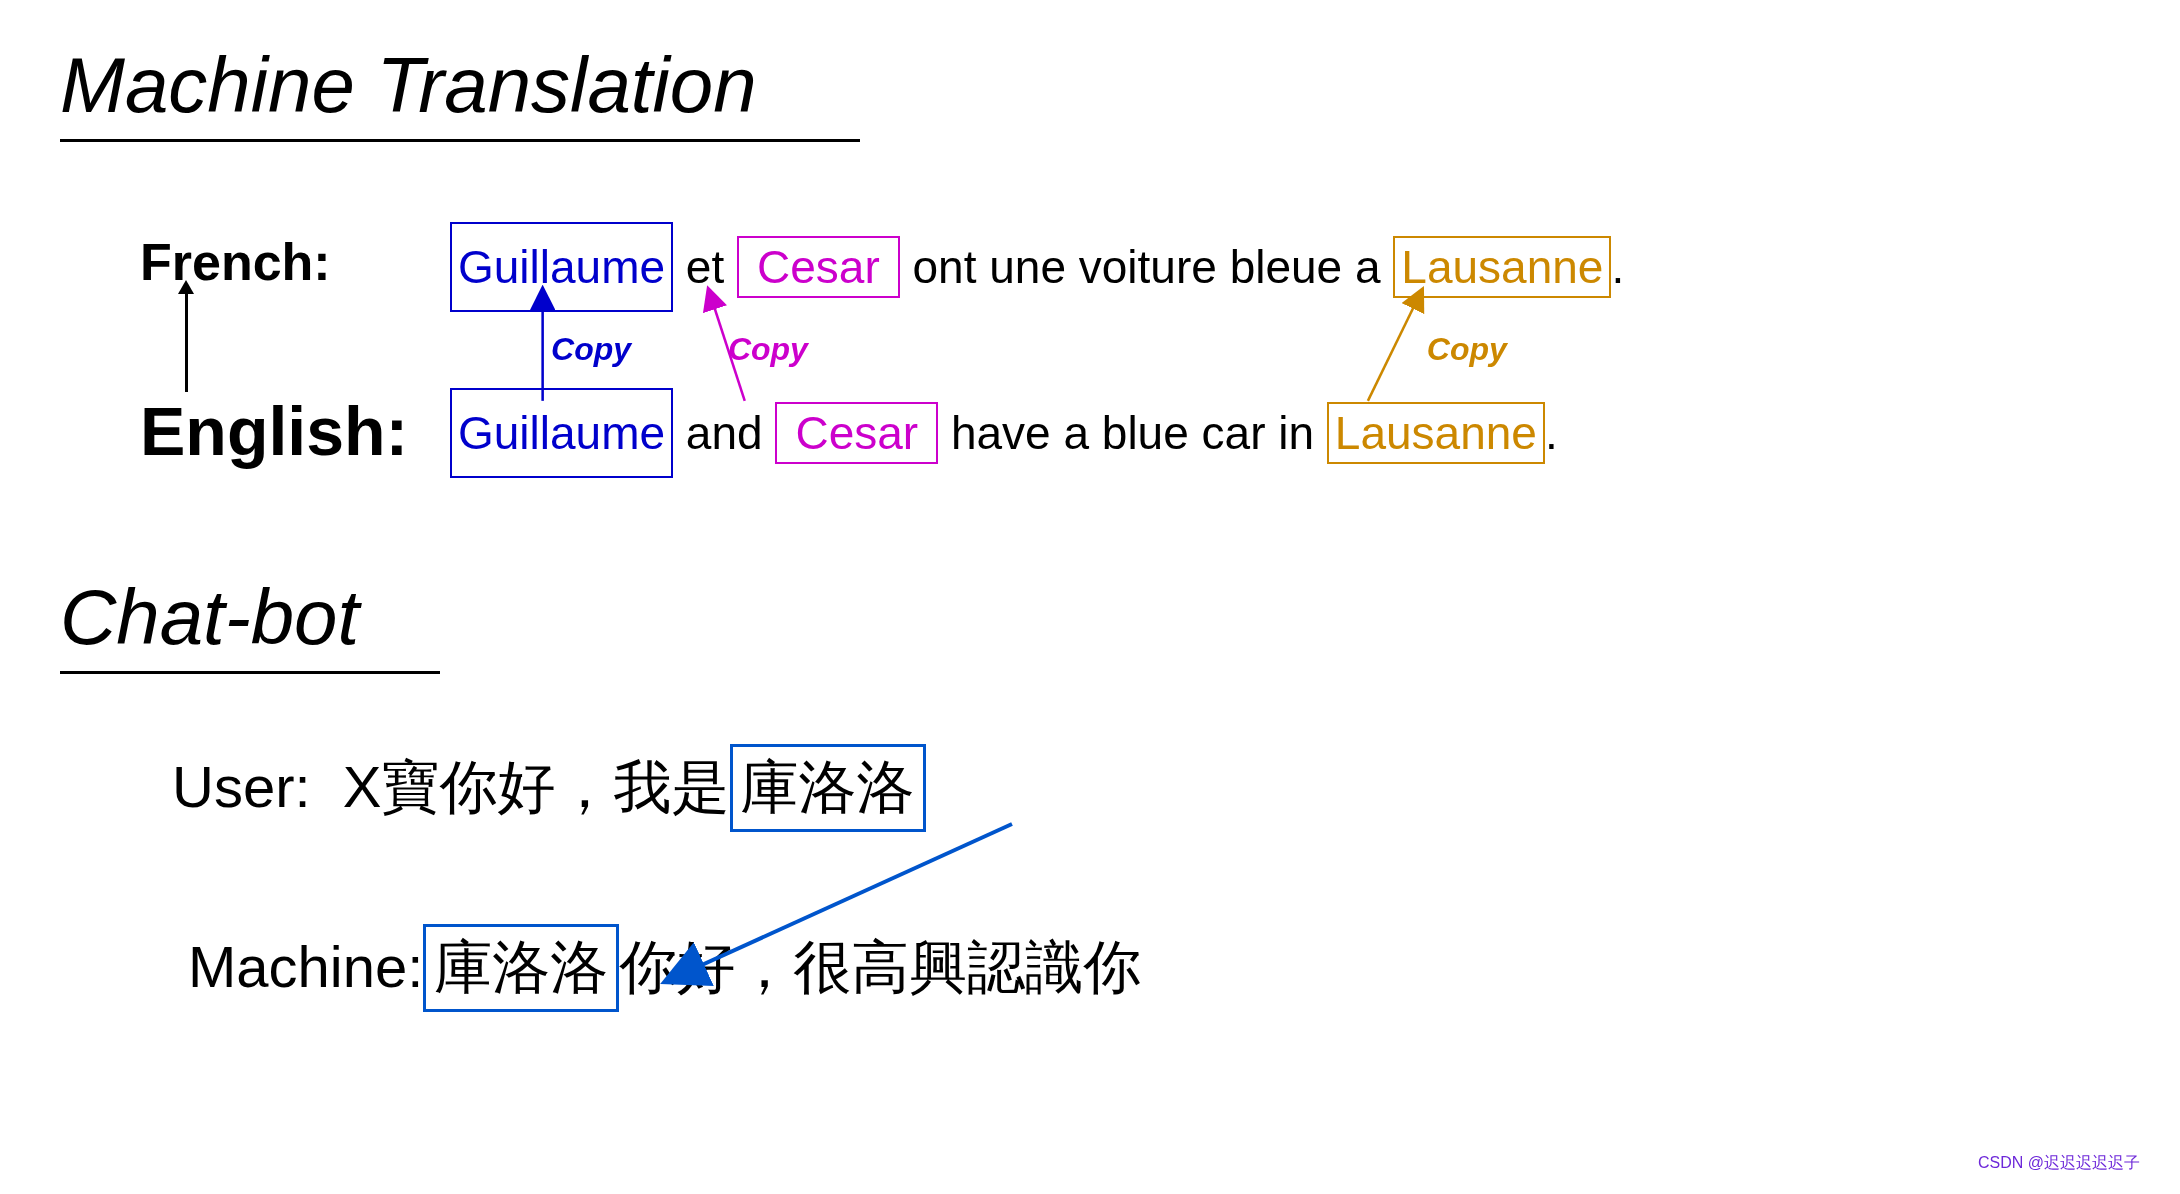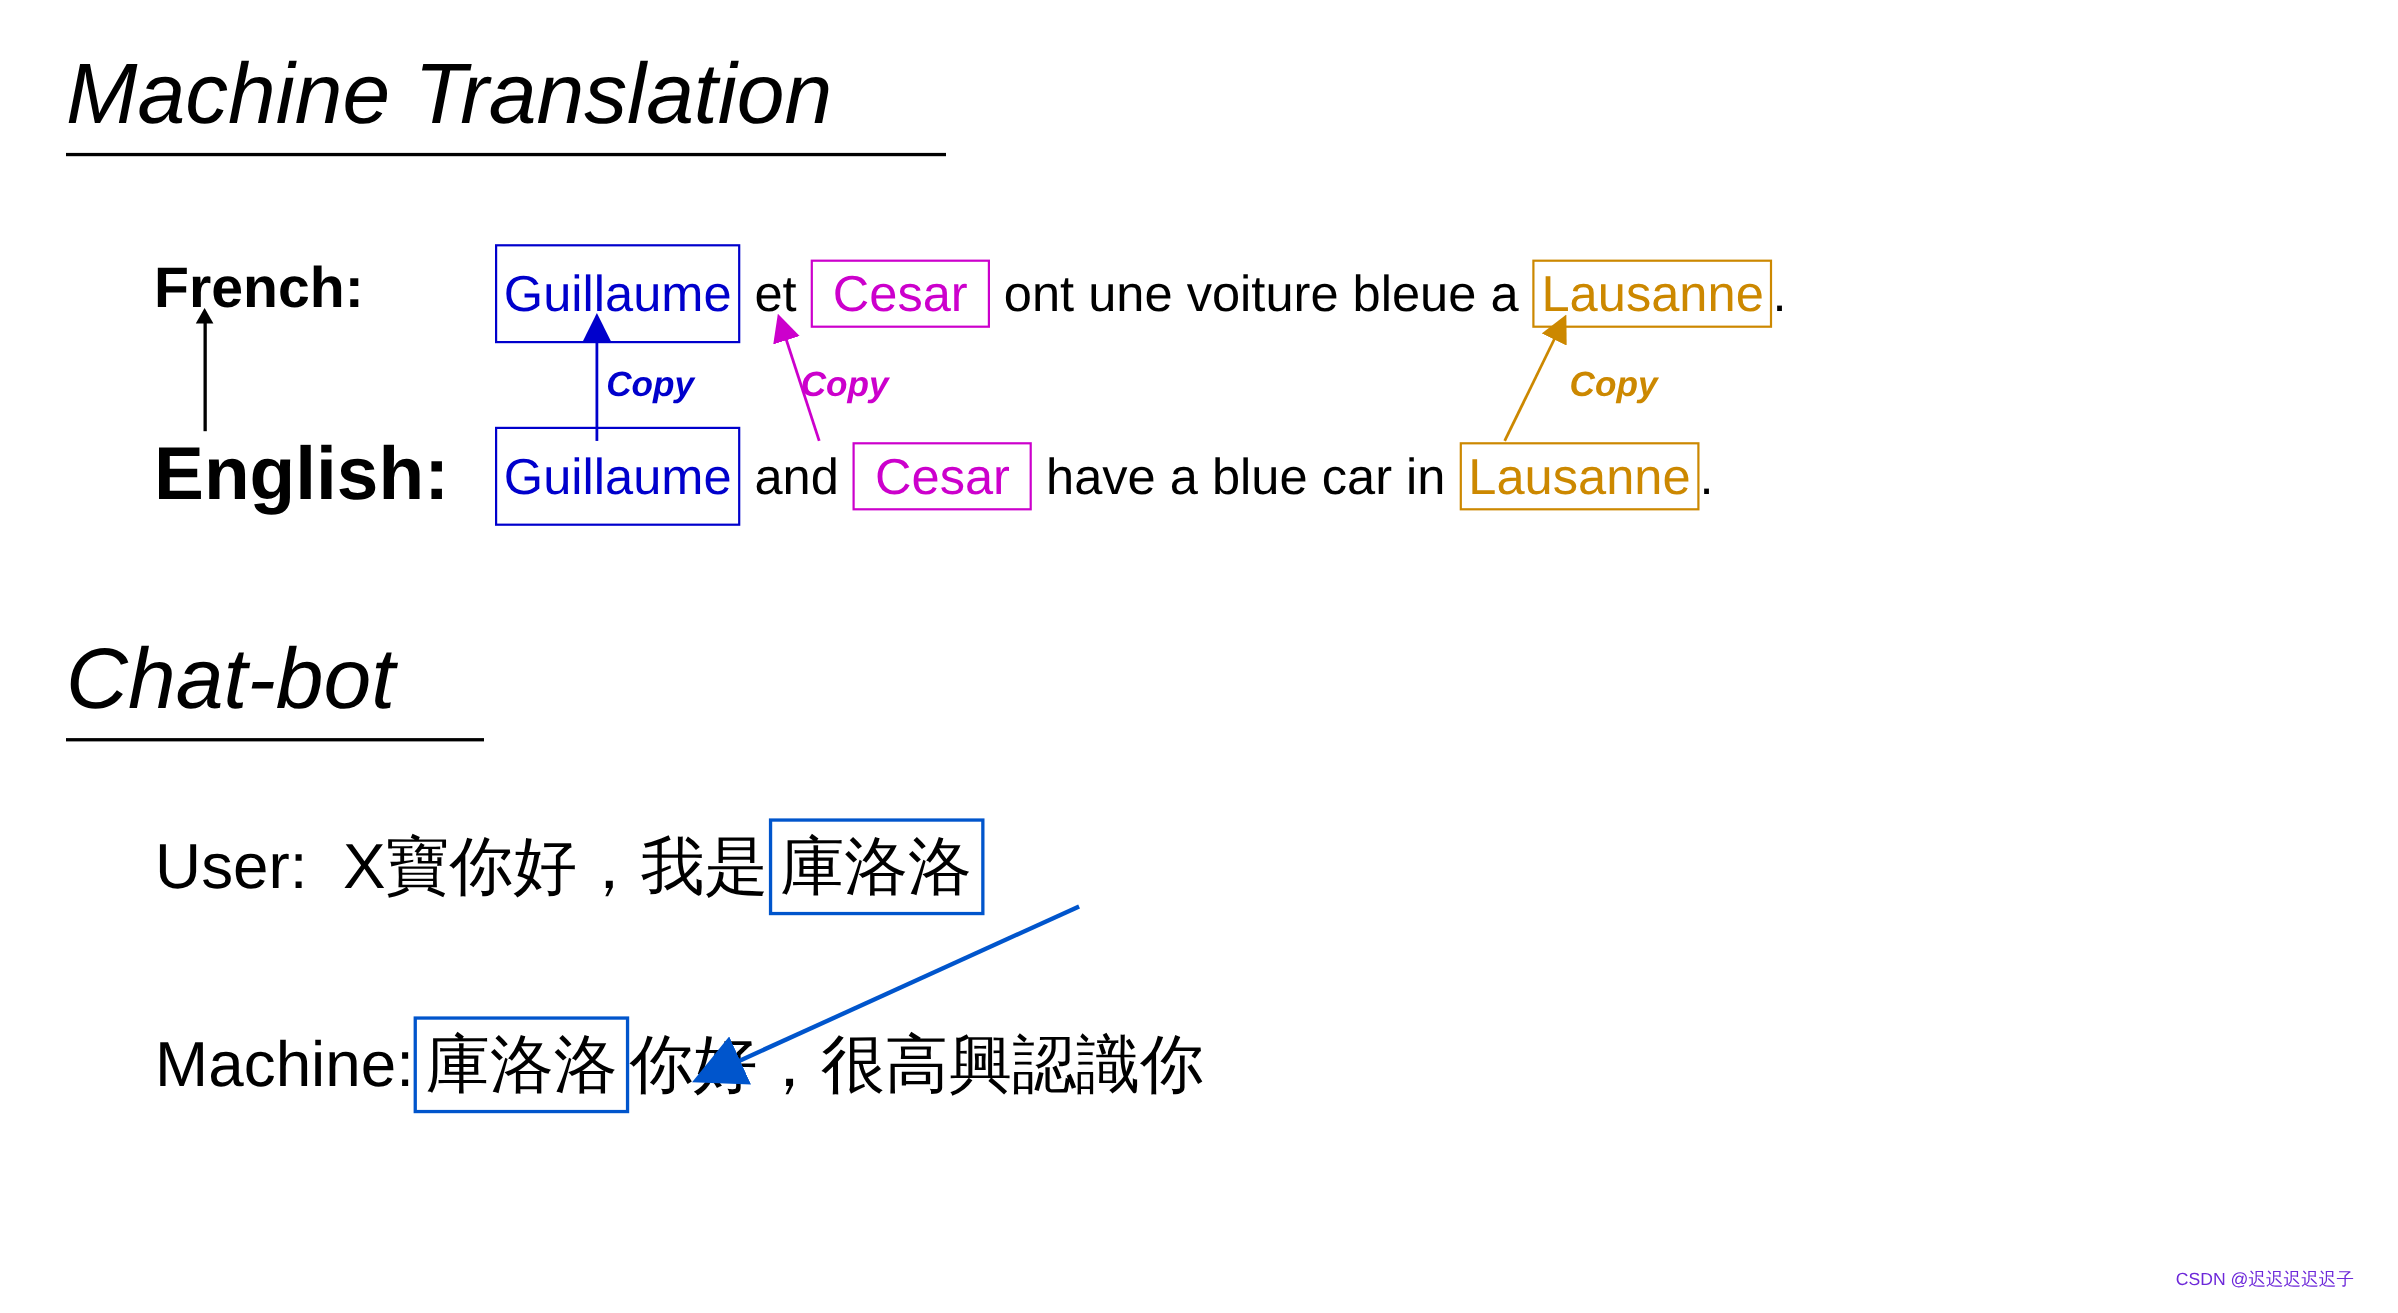--- a/index.html
+++ b/index.html
@@ -139,40 +139,40 @@
       overflow: visible;
     }
 
     
     .chatbot-section {
       margin-top: 20px;
     }
 
     .chatbot-diagram {
       position: relative;
-      margin-left: 81px;
+      margin-left: 112px;
       margin-top: 40px;
       height: 360px;
     }
 
     .chat-user-line {
       font-size: 58px;
       color: #000;
       position: absolute;
       top: 20px;
       left: 0;
       white-space: nowrap;
     }
 
     .chat-machine-line {
       font-size: 58px;
       color: #000;
       position: absolute;
       top: 200px;
-      left: 0;
+      left: 16px;
       white-space: nowrap;
     }
 
     .chat-box-blue {
       display: inline-block;
       border: 3.5px solid #0055cc;
       color: #000;
       padding: 2px 8px;
     }
 

